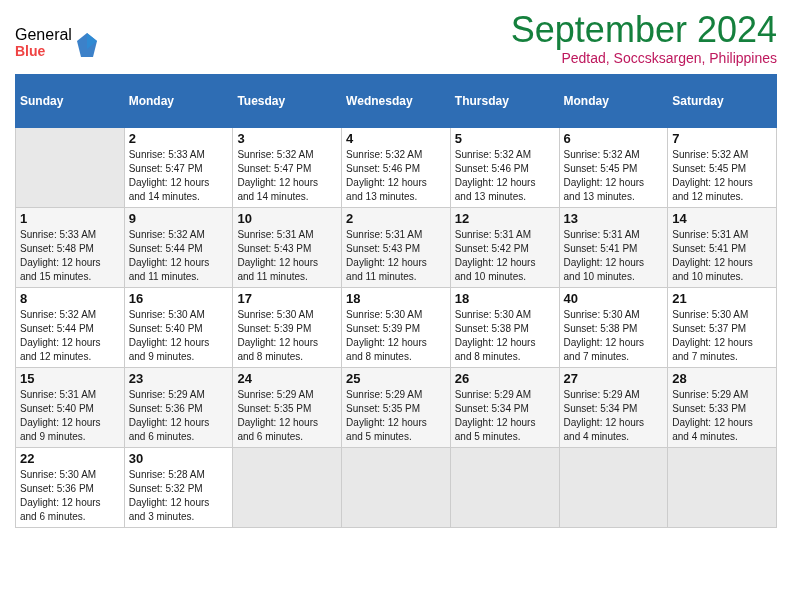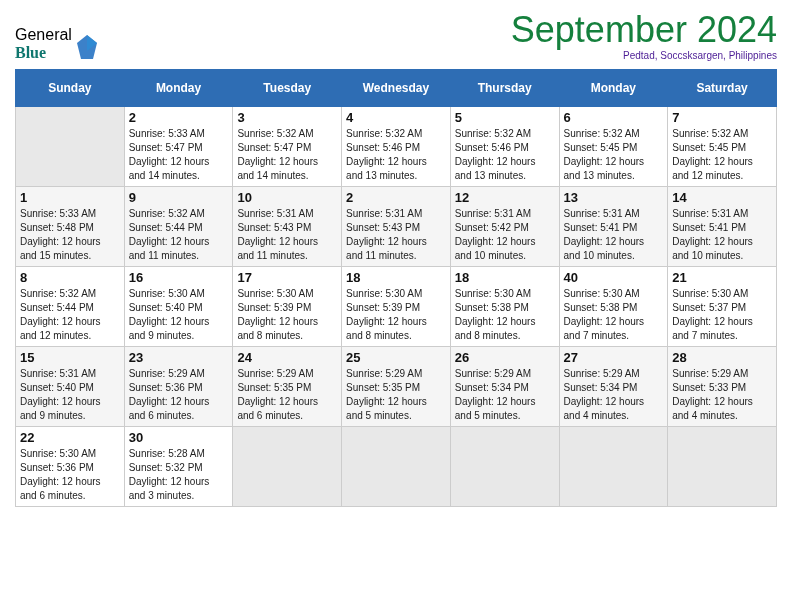--- a/index.html
+++ b/index.html
@@ -34,34 +34,34 @@
     .title-section {
       text-align: right;
     }
     .month-title {
       font-size: 36px;
       font-weight: normal;
       color: #15803d;
       line-height: 1.1;
     }
     .subtitle {
-      font-size: 10px;
-      color: #4c1d95;
+      font-size: 14px;
+      color: #be185d;
       text-align: right;
     }
     table {
       width: 100%;
       border-collapse: collapse;
       font-size: 10.5px;
     }
     thead tr th {
       background-color: #2e6db4;
       color: #fff;
-      padding: 11px 4px;
-      text-align: center;
+      padding: 19px 4px;
+      text-align: left;
       font-size: 12px;
       font-weight: bold;
       border: 1px solid #2e6db4;
     }
     tbody tr td {
       border: 1px solid #ccc;
       vertical-align: top;
       padding: 3px 4px;
       min-height: 70px;
       width: calc(100% / 7);
@@ -88,21 +88,21 @@
       background-color: #e8e8e8 !important;
     }
   </style>
 </head>
 <body>
 
 <div class="header">
   <div class="logo">
     <div class="logo-text">
       <span>General</span>
-      <span style="color:#0f766e;font-size:16px;font-weight:bold;font-family:Liberation Serif, serif;">Blue</span>
+      <span style="color:#ef4444;font-size:14px;font-weight:bold;">Blue</span>
     </div>
     <svg class="logo-icon" viewBox="0 0 24 28" fill="none" xmlns="http://www.w3.org/2000/svg">
       <polygon points="12,2 22,10 18,26 6,26 2,10" fill="#1a6bbf" opacity="0.85"></polygon>
       <polygon points="12,2 22,10 12,18" fill="#2e8bd4" opacity="0.9"></polygon>
     </svg>
   </div>
   <div class="title-section">
     <div class="month-title">September 2024</div>
     <div class="subtitle">Pedtad, Soccsksargen, Philippines</div>
   </div>

